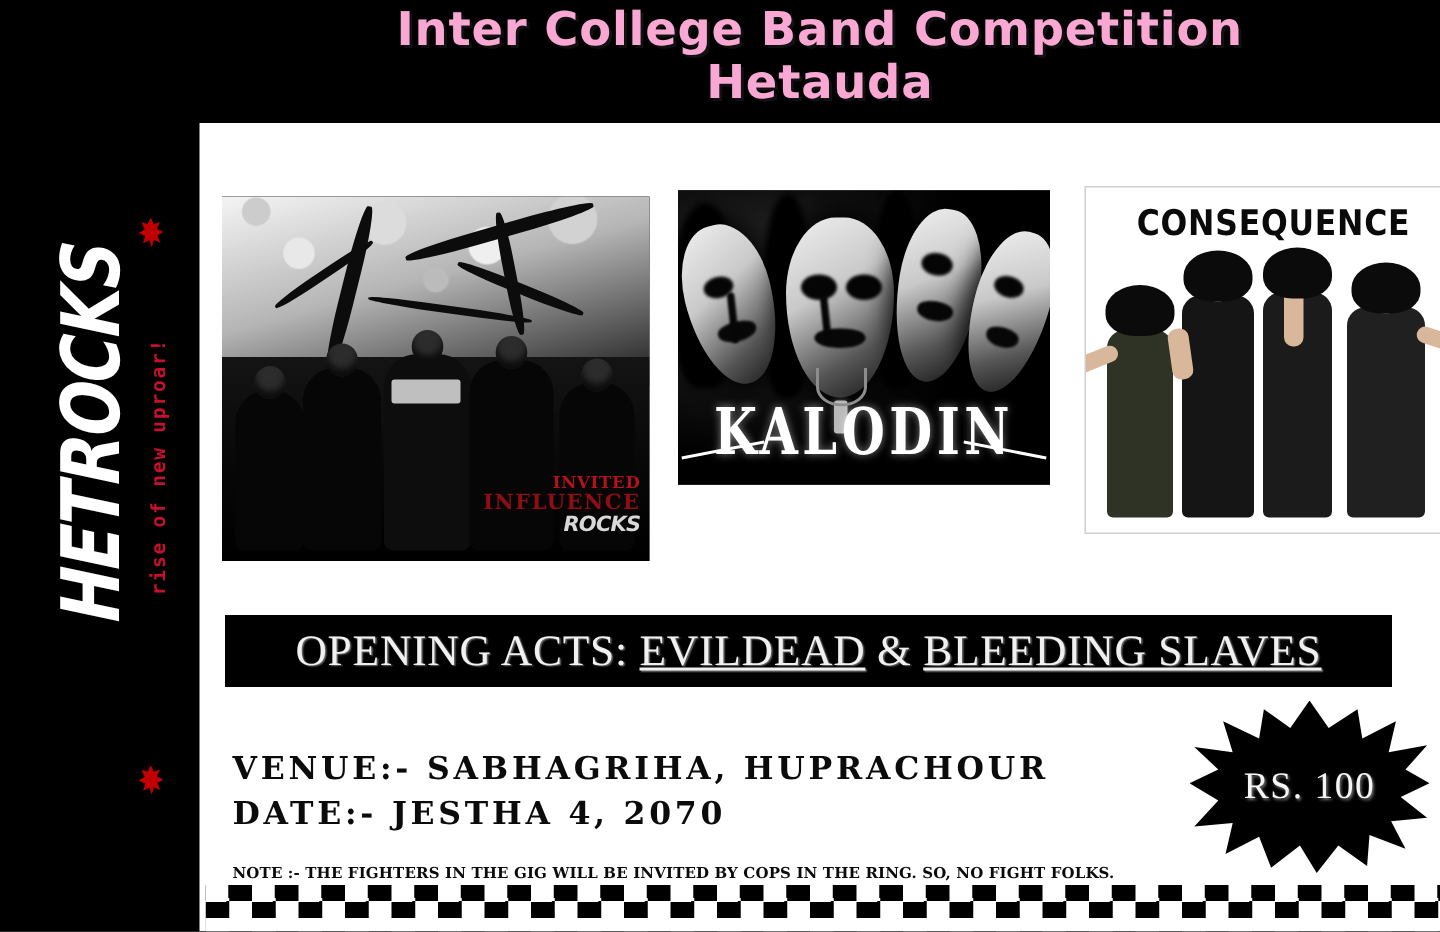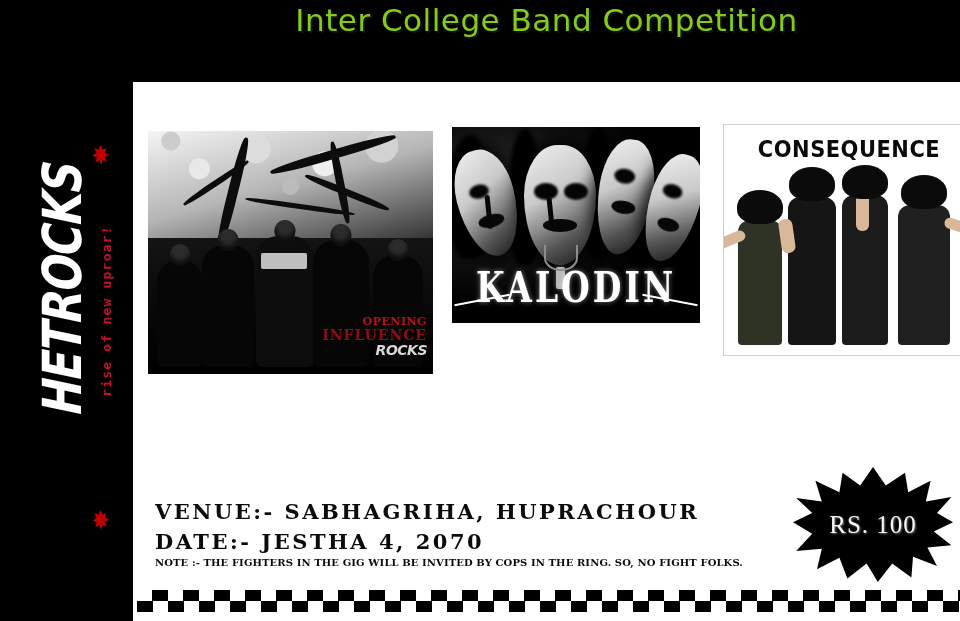--- a/index.html
+++ b/index.html
@@ -25,23 +25,23 @@
     height: 82px;
     background: #000;
     display: flex;
     flex-direction: column;
     align-items: center;
     justify-content: flex-start;
     padding-top: 3px;
     box-sizing: border-box;
   }
   .title-line {
-    color: #84cc16;
+    color: #f9a8d4;
     font-family: "DejaVu Sans", sans-serif;
-    font-weight: normal;
+    font-weight: bold;
     font-size: 31px;
     letter-spacing: 0.5px;
     line-height: 35px;
     text-shadow: 2px 2px 0px #111;
     white-space: nowrap;
   }
 
   
   .spine {
     position: absolute;
@@ -437,20 +437,21 @@
   .detail-line {
     color: #0b0b0b;
     font-family: "DejaVu Serif", serif;
     font-weight: bold;
     font-size: 21px;
     letter-spacing: 2.5px;
     line-height: 30px;
     white-space: nowrap;
   }
   .note-line {
+    margin-top: 20px;
     color: #0b0b0b;
     font-family: "DejaVu Serif", serif;
     font-weight: bold;
     font-size: 10px;
     letter-spacing: 0.1px;
     white-space: nowrap;
   }
 
   
   .price-burst {
@@ -512,20 +513,21 @@
       <span class="spine-logo-text">HETROCKS</span>
     </div>
     <div class="spine-tag">
       <span class="spine-tag-text">rise of new uproar!</span>
     </div>
     <div class="splat bottom"></div>
   </div>
 
   <div class="title-block">
     <div class="title-line">Inter College Band Competition</div>
+    <div class="title-line">Hetauda</div>
   </div>
 
   <div class="panel">
 
 
     <div class="photos">
 
       <div class="photo divine">
         <div class="divine-sky"></div>
         <div class="branch b1"></div>
@@ -535,21 +537,21 @@
         <div class="branch b5"></div>
         <div class="branch b6"></div>
         <div class="divine-ground"></div>
         <div class="figure f1"></div>
         <div class="figure f2"></div>
         <div class="figure f3"></div>
         <div class="figure f4"></div>
         <div class="figure f5"></div>
         <div class="shirt-print"></div>
         <div class="divine-logo">
-          <span class="dl1">OPENING</span>
+          <span class="dl1">INVITED</span>
           <span class="dl2">INFLUENCE</span>
           <span class="dl3">ROCKS</span>
         </div>
       </div>
 
       <div class="photo kalodin">
         <div class="kalodin-bg"></div>
         <div class="hair h1"></div>
         <div class="hair h2"></div>
         <div class="hair h3"></div>
@@ -591,20 +593,25 @@
         <div class="cfig c3">
           <div class="arm"></div>
         </div>
         <div class="cfig c4">
           <div class="arm"></div>
         </div>
       </div>
 
     </div>
 
+    <div class="opening-bar">
+      <div class="opening-text">
+        <span>OPENING ACTS: </span><span class="u">EVILDEAD</span><span> &amp; </span><span class="u">BLEEDING SLAVES</span>
+      </div>
+    </div>
 
     <div class="details">
       <div class="detail-line">VENUE:- SABHAGRIHA, HUPRACHOUR</div>
       <div class="detail-line">DATE:- JESTHA 4, 2070</div>
       <div class="note-line">NOTE :- THE FIGHTERS IN THE GIG WILL BE INVITED BY COPS IN THE RING. SO, NO FIGHT FOLKS.</div>
     </div>
 
     <div class="price-burst">
       <span class="price-text">RS. 100</span>
     </div>

